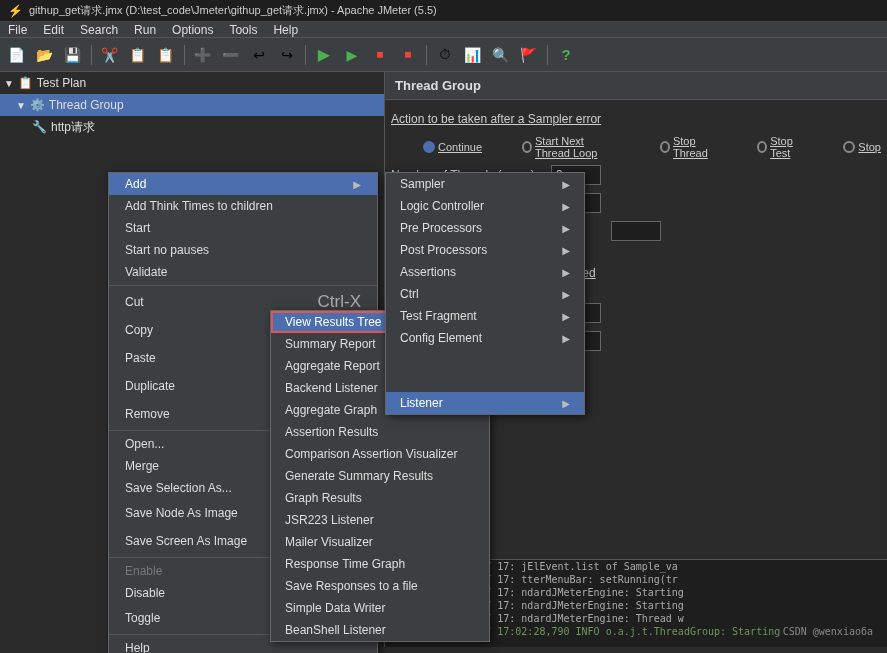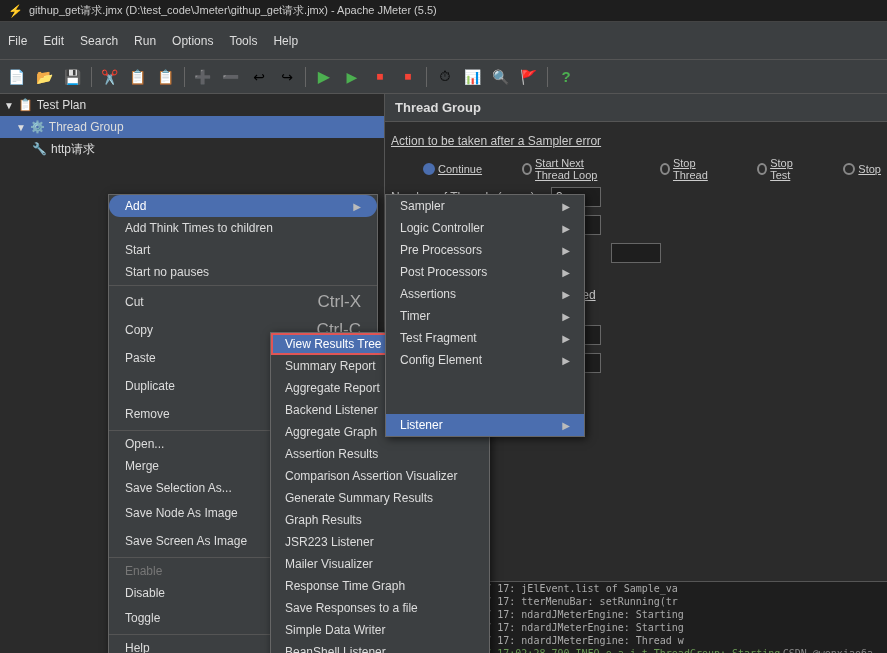--- a/index.html
+++ b/index.html
@@ -25,21 +25,21 @@
       border-bottom: 1px solid #444;
     }
     #title-bar .title-icon {
       margin-right: 6px;
       font-size: 12px;
     }
 
     
     #menu-bar {
       background: #3c3f41;
-      height: 38px;
+      height: 16px;
       display: flex;
       align-items: flex-end;
       border-bottom: 1px solid #555;
     }
     .menu-item {
       color: #ddd;
       padding: 0 8px;
       height: 100%;
       display: flex;
       align-items: center;
@@ -123,21 +123,20 @@
     }
     .ctx-item {
       padding: 4px 16px;
       color: #ddd;
       cursor: pointer;
       font-size: 12px;
       display: flex;
       align-items: center;
       justify-content: space-between;
       position: relative;
-      border-radius: 11px;
     }
     .ctx-item.highlighted {
       background: #4b6eaf;
       color: #fff;
     }
     .ctx-item.disabled {
       color: #777;
       cursor: default;
     }
     .ctx-separator {
@@ -493,20 +492,23 @@
     </div>
     <div class="ctx-item">
       <span>Add Think Times to children</span>
     </div>
     <div class="ctx-item">
       <span>Start</span>
     </div>
     <div class="ctx-item">
       <span>Start no pauses</span>
     </div>
+    <div class="ctx-item">
+      <span>Validate</span>
+    </div>
     <div class="ctx-separator"></div>
     <div class="ctx-item">
       <span>Cut</span>
       <span class="ctx-shortcut">Ctrl-X</span>
     </div>
     <div class="ctx-item">
       <span>Copy</span>
       <span class="ctx-shortcut">Ctrl-C</span>
     </div>
     <div class="ctx-item">
@@ -571,21 +573,21 @@
     </div>
     <div class="add-sub-item">
       <span>Post Processors</span>
       <span class="ctx-arrow">▶</span>
     </div>
     <div class="add-sub-item">
       <span>Assertions</span>
       <span class="ctx-arrow">▶</span>
     </div>
     <div class="add-sub-item">
-      <span>Timer</span>
+      <span>Ctrl</span>
       <span class="ctx-arrow">▶</span>
     </div>
     <div class="add-sub-item">
       <span>Test Fragment</span>
       <span class="ctx-arrow">▶</span>
     </div>
     <div class="add-sub-item">
       <span>Config Element</span>
       <span class="ctx-arrow">▶</span>
     </div>

